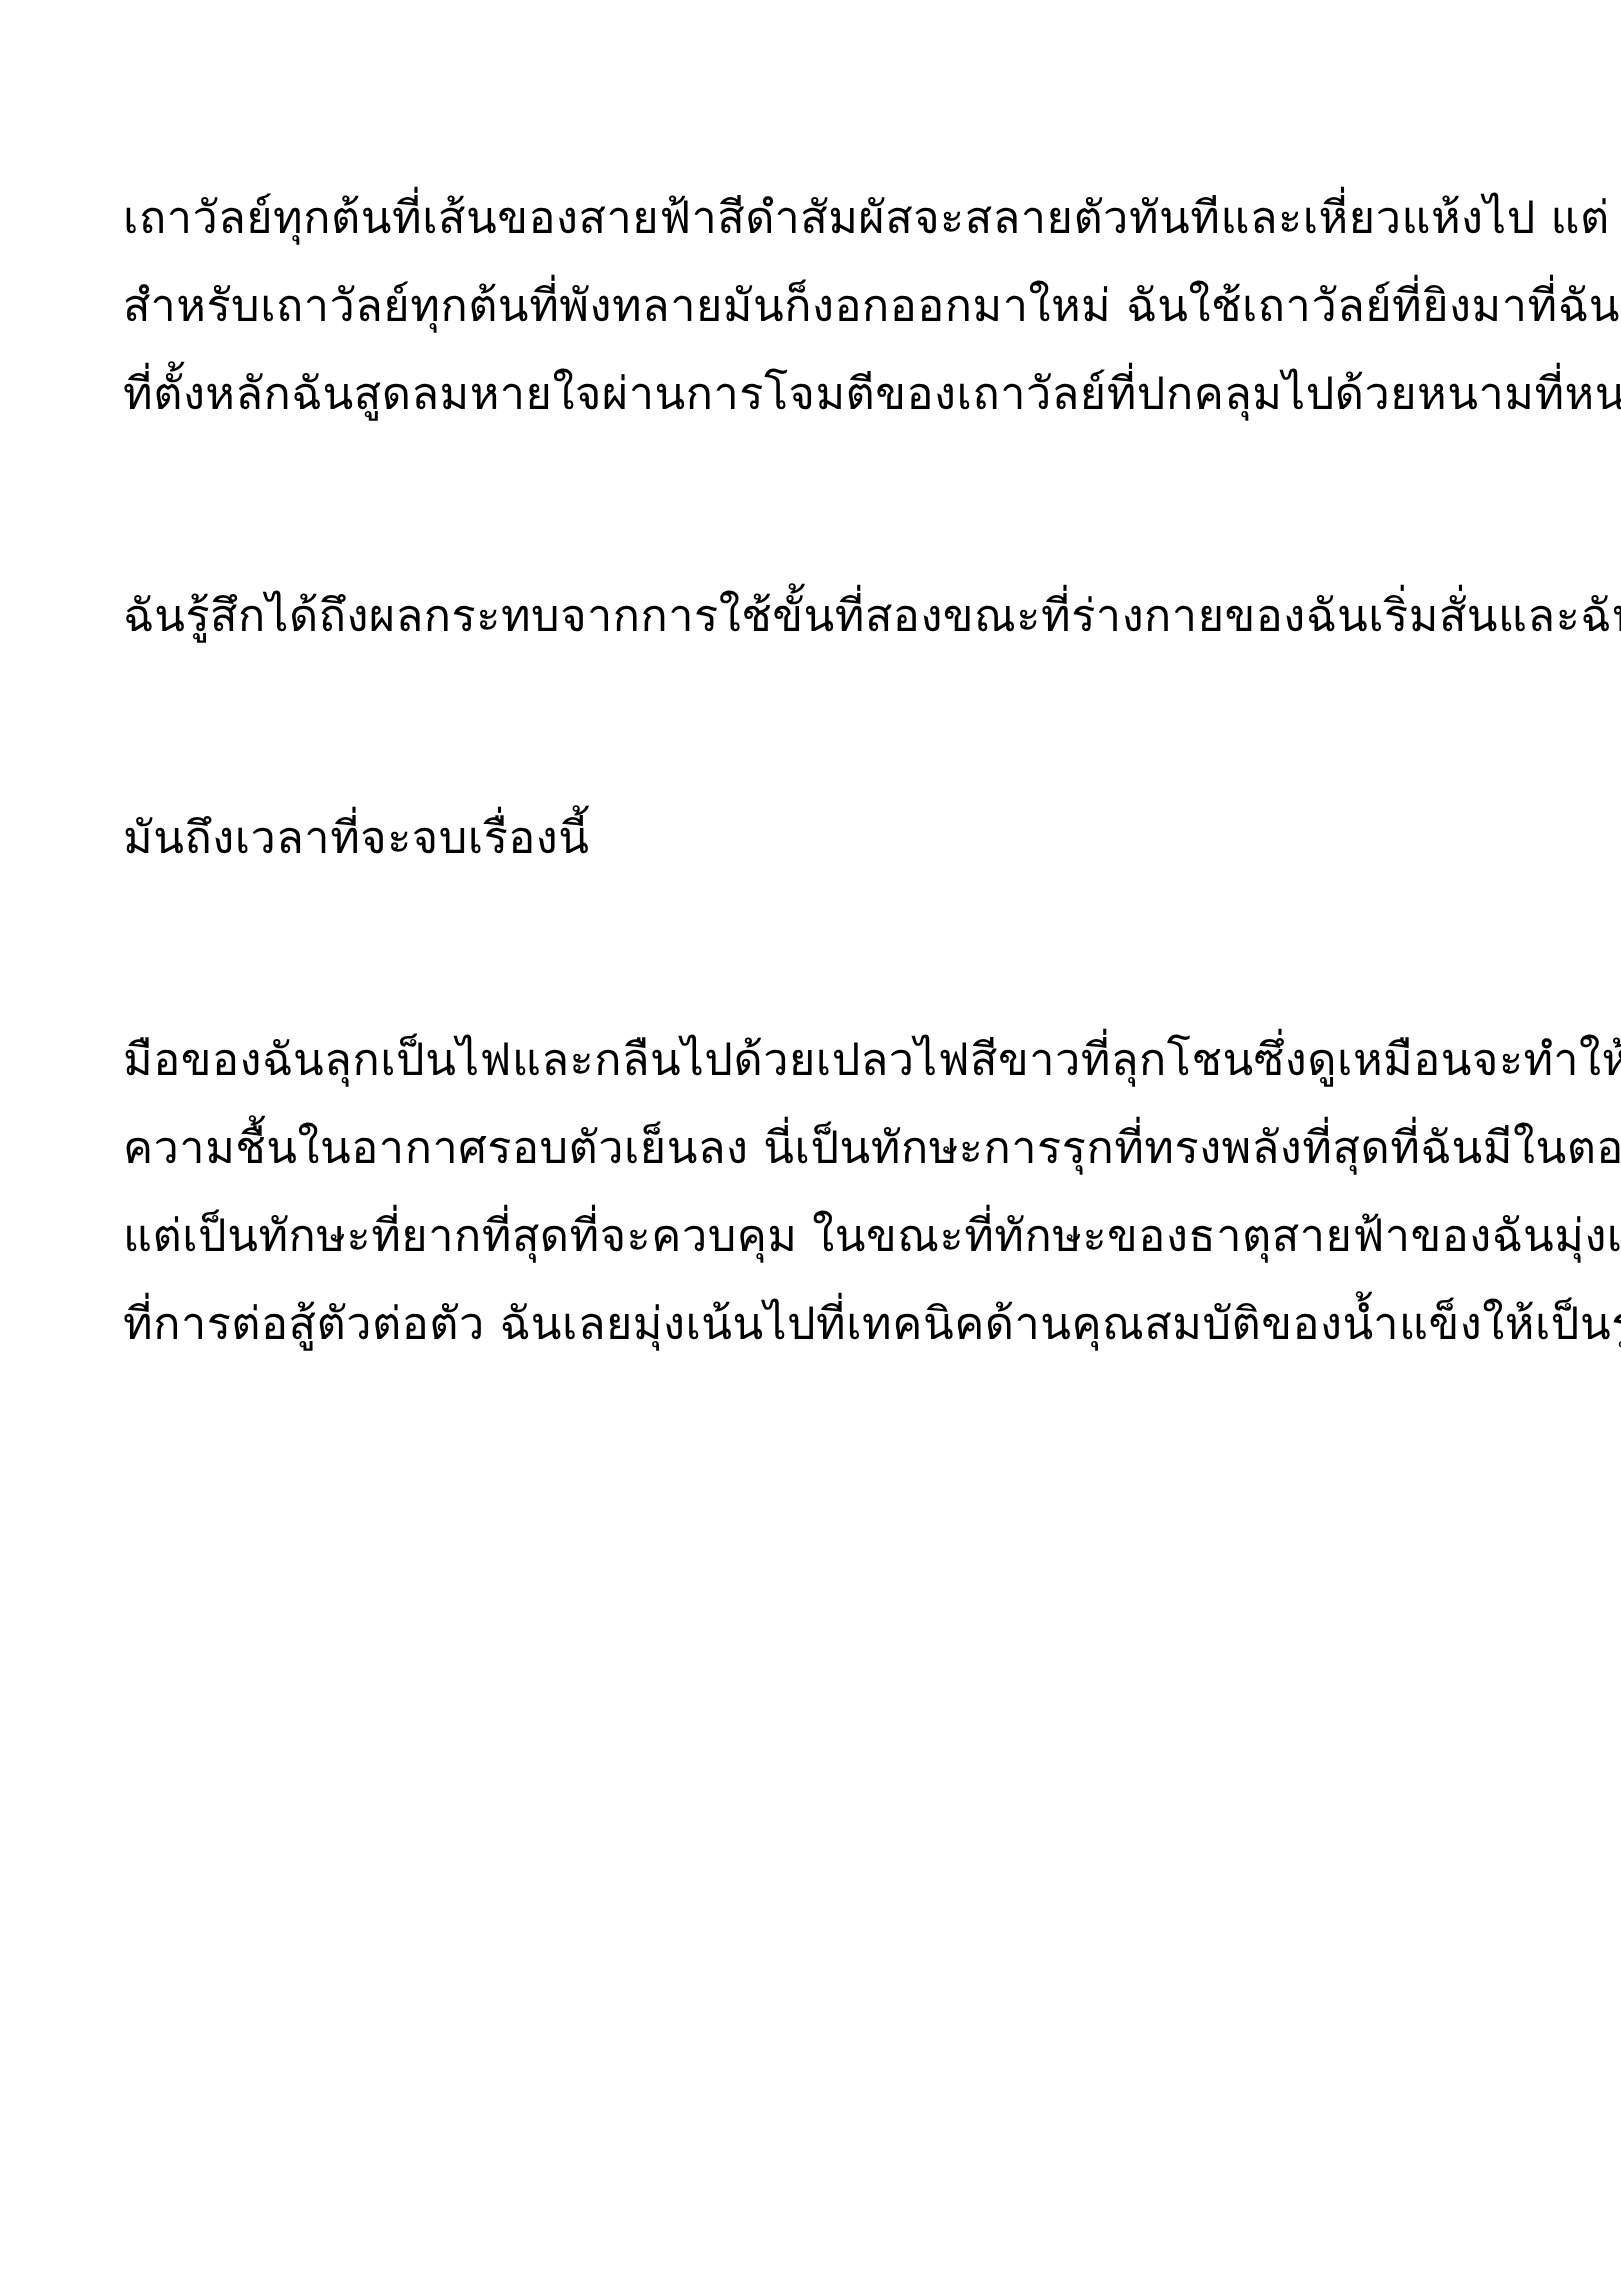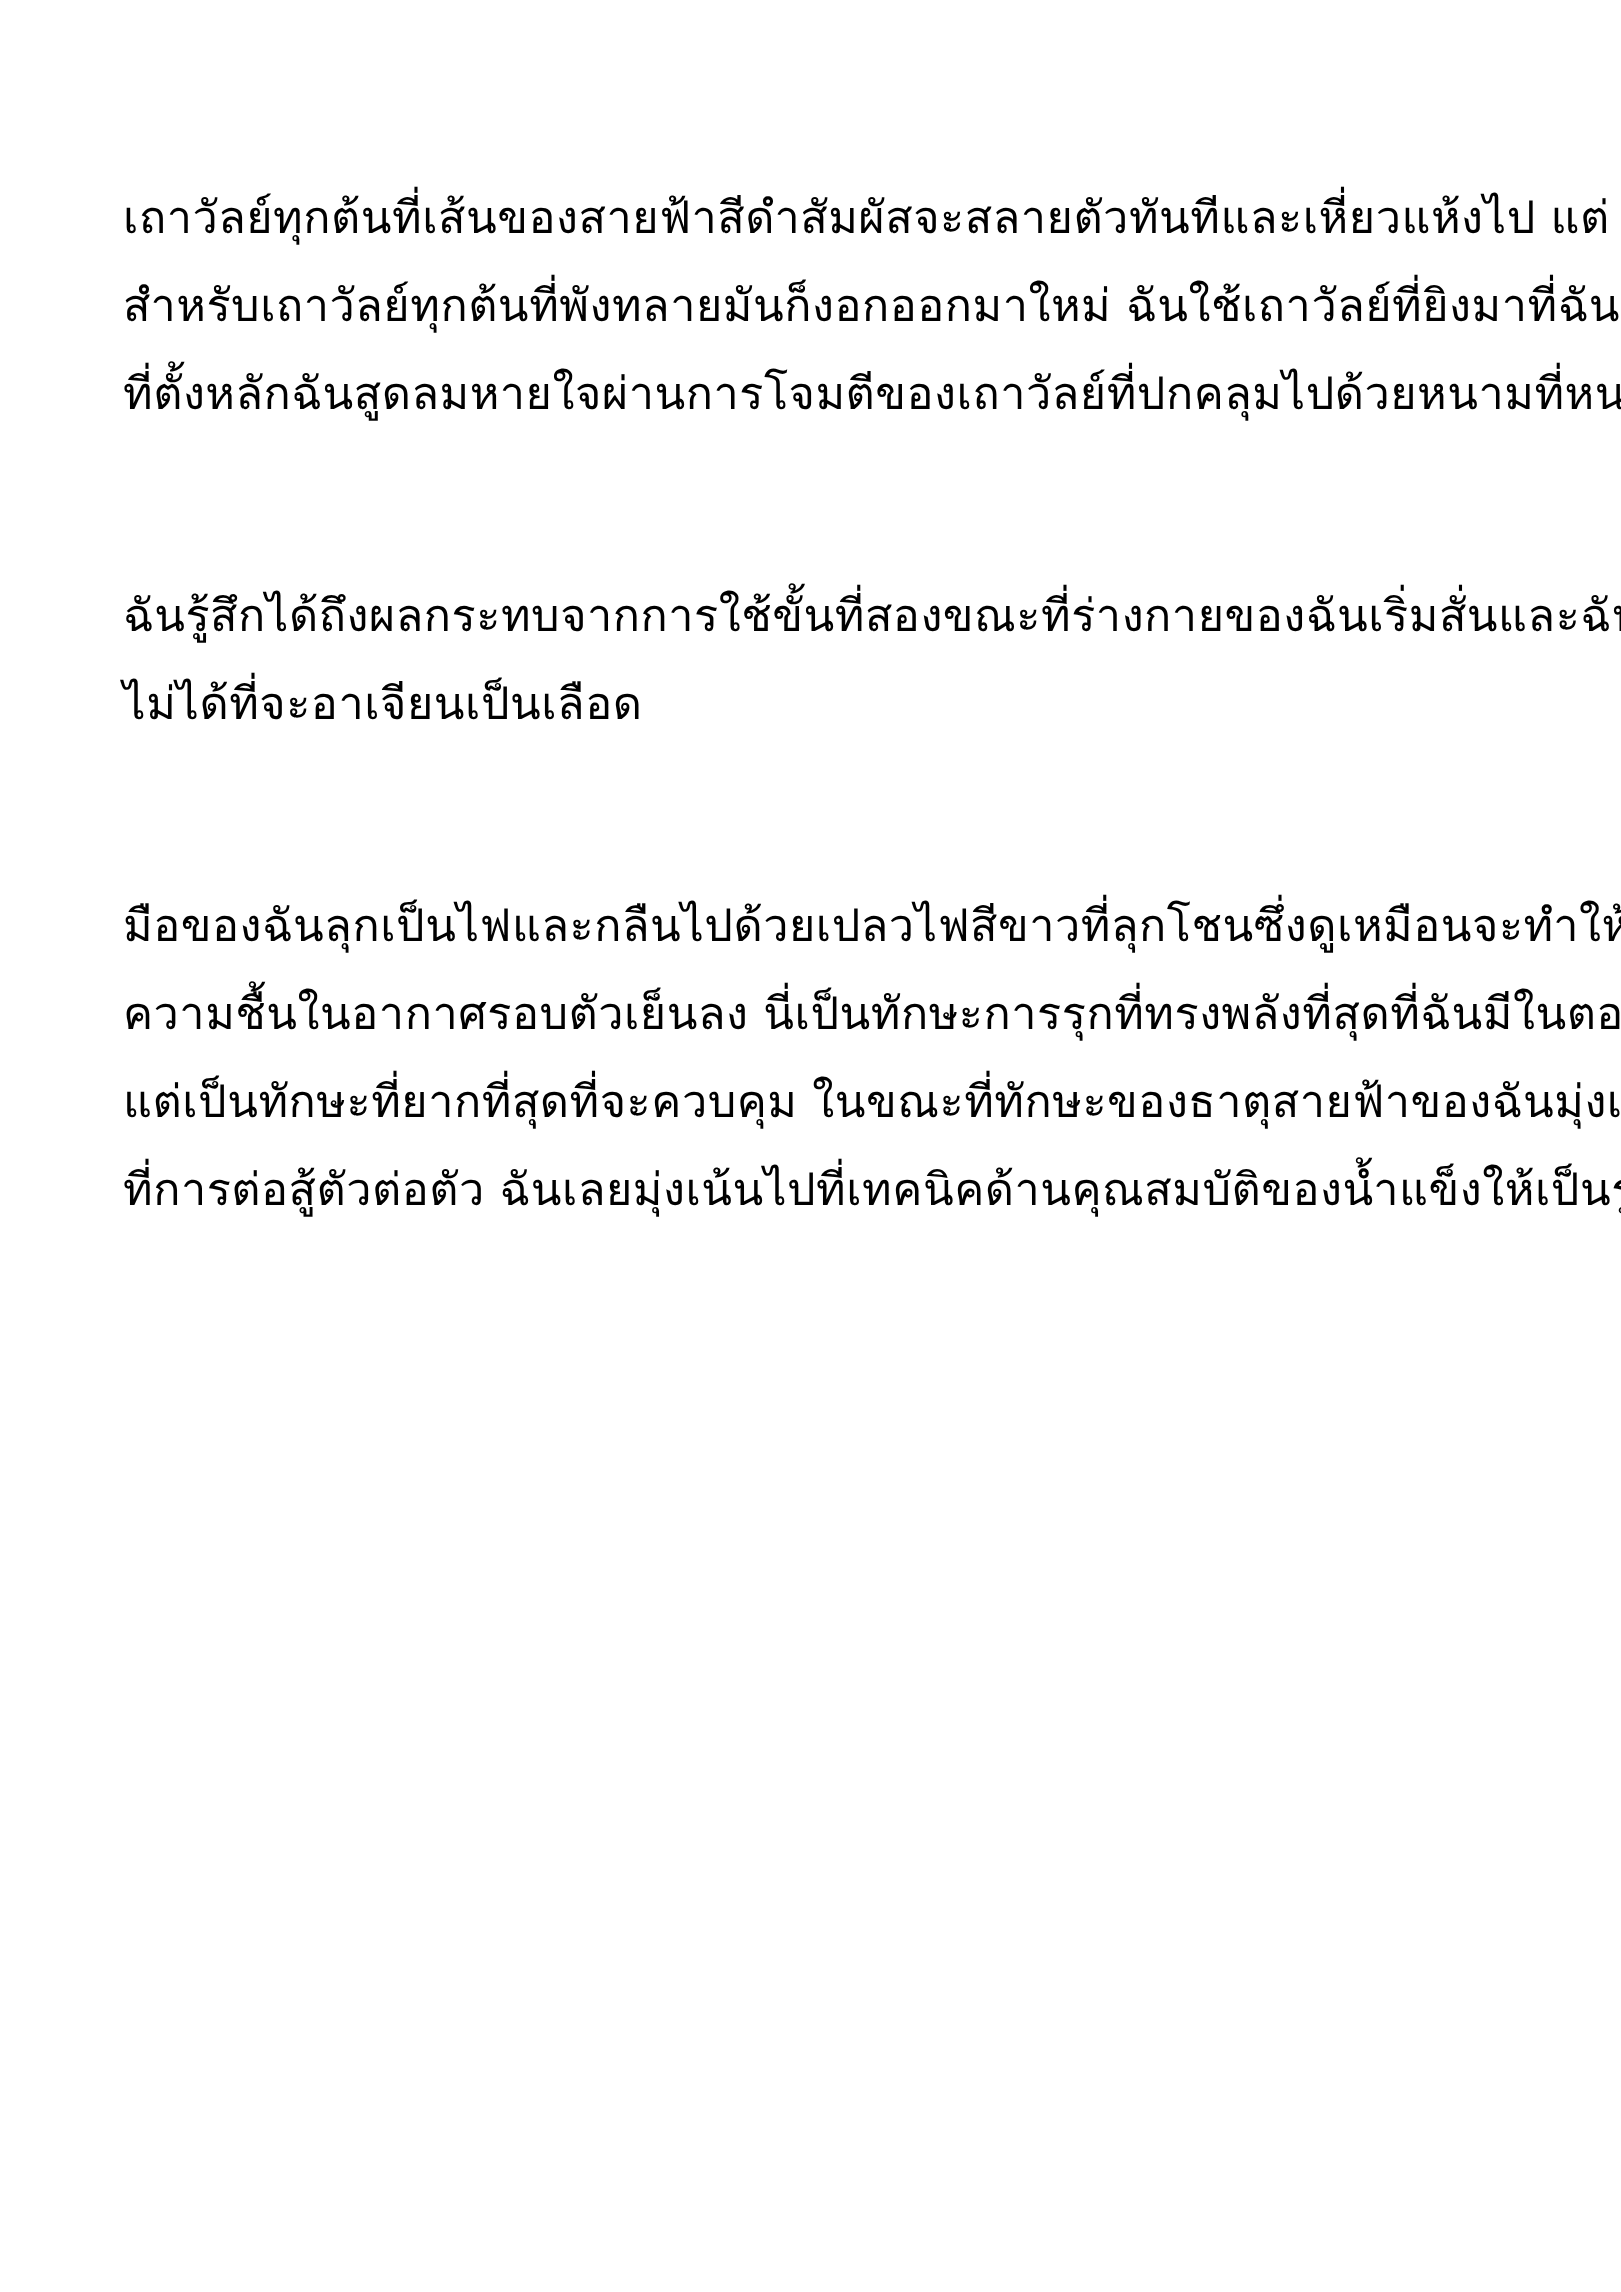--- a/index.html
+++ b/index.html
@@ -44,23 +44,25 @@
   <div class="doc">
 
     <div class="para">
       <div class="line">เถาวัลย์ทุกต้นที่เส้นของสายฟ้าสีดำสัมผัสจะสลายตัวทันทีและเหี่ยวแห้งไป แต่</div>
       <div class="line">สำหรับเถาวัลย์ทุกต้นที่พังทลายมันก็งอกออกมาใหม่ ฉันใช้เถาวัลย์ที่ยิงมาที่ฉันเป็น</div>
       <div class="line">ที่ตั้งหลักฉันสูดลมหายใจผ่านการโจมตีของเถาวัลย์ที่ปกคลุมไปด้วยหนามที่หนาพอๆ</div>
     </div>
 
     <div class="para">
       <div class="line">ฉันรู้สึกได้ถึงผลกระทบจากการใช้ขั้นที่สองขณะที่ร่างกายของฉันเริ่มสั่นและฉันกลั้น</div>
-      <div class="line">ไม่ได้ที่จะอาเจียนเป็นเลือด</div>
     </div>
 
+    <div class="para">
+      <div class="line">มันถึงเวลาที่จะจบเรื่องนี้</div>
+    </div>
 
 
     <div class="para">
       <div class="line">มือของฉันลุกเป็นไฟและกลืนไปด้วยเปลวไฟสีขาวที่ลุกโชนซึ่งดูเหมือนจะทำให้</div>
       <div class="line">ความชื้นในอากาศรอบตัวเย็นลง นี่เป็นทักษะการรุกที่ทรงพลังที่สุดที่ฉันมีในตอนนี้</div>
       <div class="line">แต่เป็นทักษะที่ยากที่สุดที่จะควบคุม ในขณะที่ทักษะของธาตุสายฟ้าของฉันมุ่งเน้นไป</div>
       <div class="line">ที่การต่อสู้ตัวต่อตัว ฉันเลยมุ่งเน้นไปที่เทคนิคด้านคุณสมบัติของน้ำแข็งให้เป็นรูปแบบ</div>
     </div>
 
   </div>

